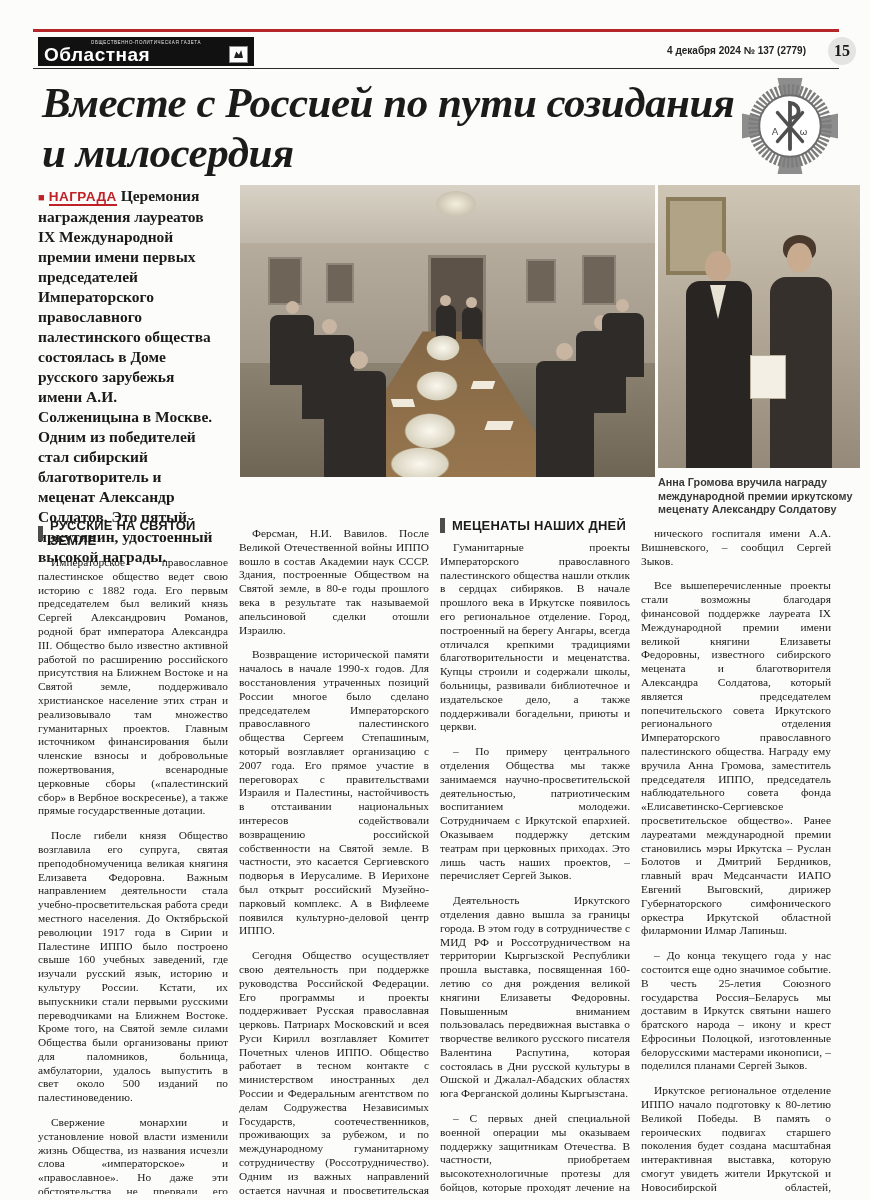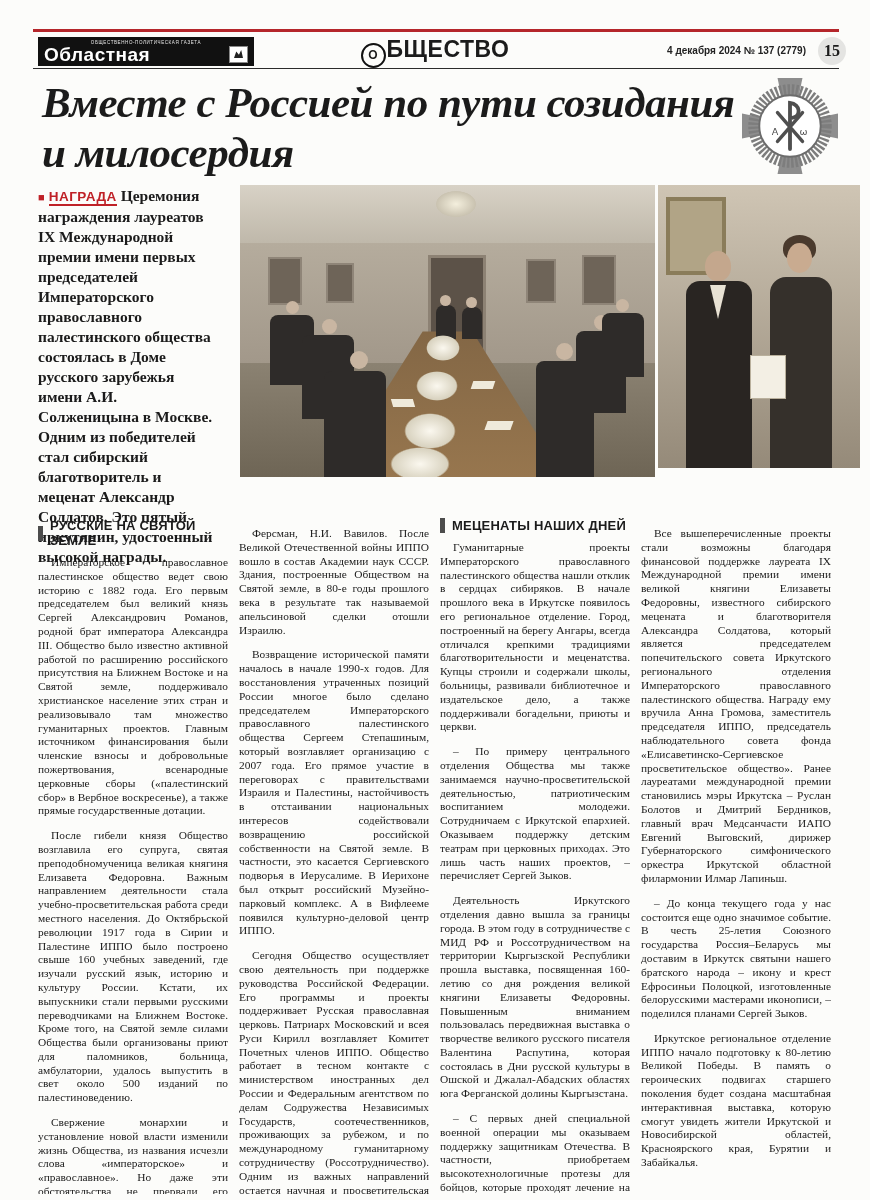--- a/index.html
+++ b/index.html
@@ -16,21 +16,21 @@
   .masthead .title{font-family:"Liberation Sans",sans-serif;font-weight:900;font-size:19px;color:#fff;
             letter-spacing:.5px;line-height:19px;}
   .mastlogo{width:17px;height:15px;background:#fff;border:1px solid #888;display:flex;align-items:center;justify-content:center;}
   .mastlogo i{display:block;width:9px;height:8px;background:#222;clip-path:polygon(0 100%,25% 20%,55% 60%,80% 0,100% 100%);}
   .section{position:absolute;left:0;top:36px;width:870px;text-align:center;
            font-family:"Liberation Sans",sans-serif;font-weight:bold;font-size:23px;letter-spacing:.5px;}
   .section .oicon{display:inline-flex;width:21px;height:21px;border:2.5px solid #111;border-radius:50%;
            align-items:center;justify-content:center;font-size:12px;vertical-align:-2px;margin-right:1px;}
   .dateline{position:absolute;right:64px;top:45px;font-family:"Liberation Sans",sans-serif;
             font-weight:bold;font-size:10px;color:#222;}
-  .pagenum{position:absolute;right:24px;top:37px;width:28px;height:28px;border-radius:50%;background:#e4e4e2;
+  .pagenum{position:absolute;right:14px;top:37px;width:28px;height:28px;border-radius:50%;background:#e4e4e2;
            display:flex;align-items:center;justify-content:center;font-weight:bold;font-size:16px;}
   
   .headline{position:absolute;left:38px;top:74px;width:700px;font-weight:bold;
             font-size:43px;line-height:50px;letter-spacing:-.5px;margin:4px;font-style:italic;}
   .emblem{position:absolute;left:742px;top:78px;width:96px;height:96px;}
   
   .lead{position:absolute;left:38px;top:186px;width:178px;font-weight:bold;font-size:15.5px;line-height:20px;}
   .lead .award{font-family:"Liberation Sans",sans-serif;color:#bf2127;font-size:13.5px;
                border-bottom:2px solid #bf2127;letter-spacing:.5px;}
   .lead .sq{color:#bf2127;font-size:11px;margin-right:4px;}
@@ -84,21 +84,20 @@
   <div class="topline"></div>
   <div class="masthead">
     <div class="tiny">ОБЩЕСТВЕННО-ПОЛИТИЧЕСКАЯ ГАЗЕТА</div>
     <div class="mastrow">
       <div class="title">Областная</div>
       <div class="mastlogo">
           <i></i>
         </div>
     </div>
   </div>
-  <div class="section"><span class="oicon">О</span><span>БЩЕСТВО</span></div>
   <div class="dateline">4 декабря 2024 № 137 (2779)</div>
   <div class="pagenum">15</div>
   <div class="headrule"></div>
 
   <h1 class="headline">Вместе с Россией по пути созидания и милосердия</h1>
   <svg class="emblem" viewBox="0 0 100 100" aria-hidden="true">
     <polygon points="37,0 63,0 58,24 42,24" fill="#8d8d8d"></polygon>
     <polygon points="42,76 58,76 63,100 37,100" fill="#8d8d8d"></polygon>
     <polygon points="0,37 24,42 24,58 0,63" fill="#8d8d8d"></polygon>
     <polygon points="100,37 100,63 76,58 76,42" fill="#8d8d8d"></polygon>
@@ -158,20 +157,21 @@
     <div class="p2-bg"></div>
     <div class="p2-frame"></div>
     <div class="p2-man-head"></div>
     <div class="p2-man-body"></div>
     <div class="p2-shirt"></div>
     <div class="p2-w-hair"></div>
     <div class="p2-w-head"></div>
     <div class="p2-w-body"></div>
     <div class="p2-bag"></div>
   </div>
+  <div class="caption cap-side">Анна Громова вручила награду международной премии иркутскому меценату Александру Солдатову</div>
 
   <div class="bodygrid">
     <div class="col">
       <div class="subhead">
         <span class="bar"></span>
         <span>РУССКИЕ НА СВЯТОЙ ЗЕМЛЕ</span>
       </div>
       <div>
           <p>Императорское православное палестинское общество ведет свою историю с 1882 года. Его первым председателем был великий князь Сергей Александрович Романов, родной брат императора Александра III. Общество было известно активной работой по расширению российского присутствия на Ближнем Востоке и на Святой земле, поддерживало христианское население этих стран и реализовывало там множество гуманитарных проектов. Главным источником финансирования были членские взносы и добровольные пожертвования, всенародные церковные сборы («палестинский сбор» в Вербное воскресенье), а также прямые государственные дотации.</p>
           <p>После гибели князя Общество возглавила его супруга, святая преподобномученица великая княгиня Елизавета Федоровна. Важным направлением деятельности стала учебно-просветительская работа среди местного населения. До Октябрьской революции 1917 года в Сирии и Палестине ИППО было построено свыше 160 учебных заведений, где изучали русский язык, историю и культуру России. Кстати, их выпускники стали первыми русскими переводчиками на Ближнем Востоке. Кроме того, на Святой земле силами Общества были организованы приют для паломников, больница, амбулатории, удалось выпустить в свет около 500 изданий по палестиноведению.</p>
@@ -192,20 +192,21 @@
       </div>
       <div>
           <p>Гуманитарные проекты Императорского православного палестинского общества нашли отклик в сердцах сибиряков. В начале прошлого века в Иркутске появилось его региональное отделение. Город, построенный на берегу Ангары, всегда отличался крепкими традициями благотворительности и меценатства. Купцы строили и содержали школы, больницы, развивали библиотечное и издательское дело, а также поддерживали богадельни, приюты и церкви.</p>
           <p>– По примеру центрального отделения Общества мы также занимаемся научно-просветительской деятельностью, патриотическим воспитанием молодежи. Сотрудничаем с Иркутской епархией. Оказываем поддержку детским театрам при церковных приходах. Это лишь часть наших проектов, – перечисляет Сергей Зыков.</p>
           <p>Деятельность Иркутского отделения давно вышла за границы города. В этом году в сотрудничестве с МИД РФ и Россотрудничеством на территории Кыргызской Республики прошла выставка, посвященная 160-летию со дня рождения великой княгини Елизаветы Федоровны. Повышенным вниманием пользовалась передвижная выставка о творчестве великого русского писателя Валентина Распутина, которая состоялась в Дни русской культуры в Ошской и Джалал-Абадских областях юга Ферганской долины Кыргызстана.</p>
           <p>– С первых дней специальной военной операции мы оказываем поддержку защитникам Отечества. В частности, приобретаем высокотехнологичные протезы для бойцов, которые проходят лечение на базе Центрального военного кли-</p>
         </div>
     </div>
     <div class="col pad">
       <div>
+          <p>нического госпиталя имени А.А. Вишневского, – сообщил Сергей Зыков.</p>
           <p>Все вышеперечисленные проекты стали возможны благодаря финансовой поддержке лауреата IX Международной премии имени великой княгини Елизаветы Федоровны, известного сибирского мецената и благотворителя Александра Солдатова, который является председателем попечительского совета Иркутского регионального отделения Императорского православного палестинского общества. Награду ему вручила Анна Громова, заместитель председателя ИППО, председатель наблюдательного совета фонда «Елисаветинско-Сергиевское просветительское общество». Ранее лауреатами международной премии становились мэры Иркутска – Руслан Болотов и Дмитрий Бердников, главный врач Медсанчасти ИАПО Евгений Выговский, дирижер Губернаторского симфонического оркестра Иркутской областной филармонии Илмар Лапиньш.</p>
           <p>– До конца текущего года у нас состоится еще одно значимое событие. В честь 25-летия Союзного государства Россия–Беларусь мы доставим в Иркутск святыни нашего братского народа – икону и крест Ефросиньи Полоцкой, изготовленные белорусскими мастерами иконописи, – поделился планами Сергей Зыков.</p>
           <p>Иркутское региональное отделение ИППО начало подготовку к 80-летию Великой Победы. В память о героических подвигах старшего поколения будет создана масштабная интерактивная выставка, которую смогут увидеть жители Иркутской и Новосибирской областей, Красноярского края, Бурятии и Забайкалья.</p>
         </div>
 
     </div>
   </div>
 
 </div>
 

